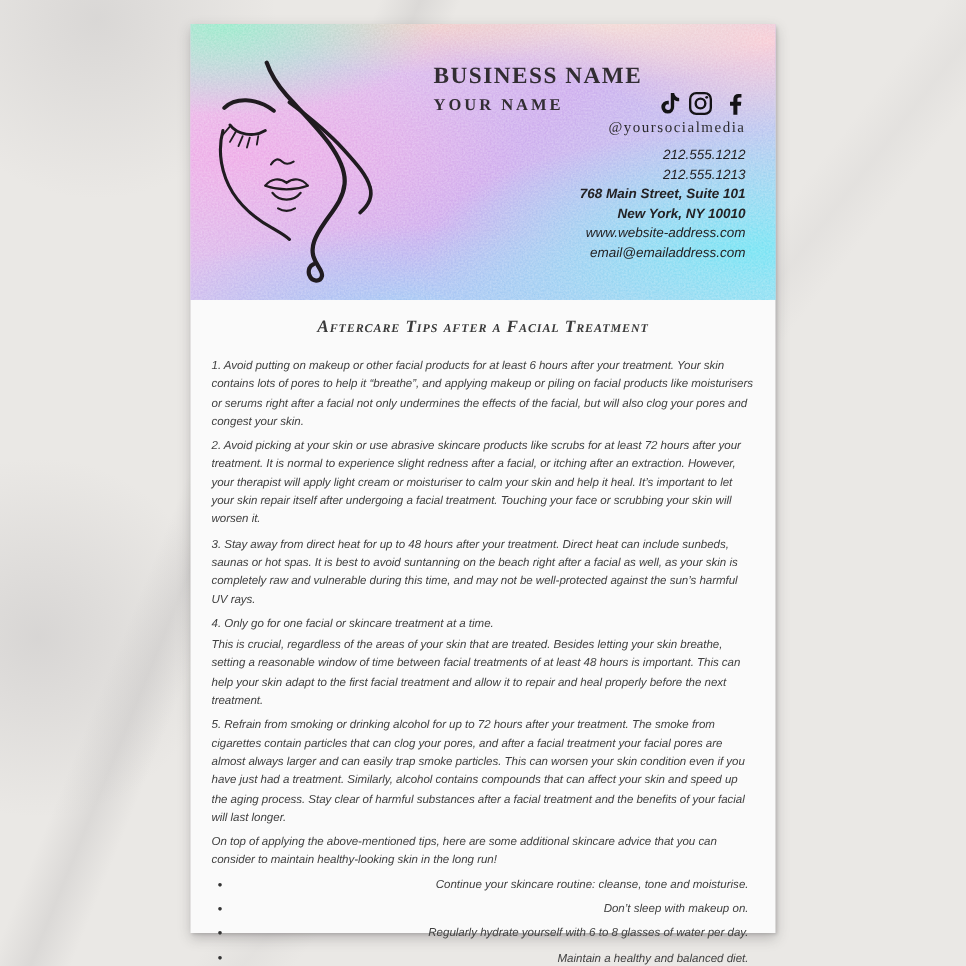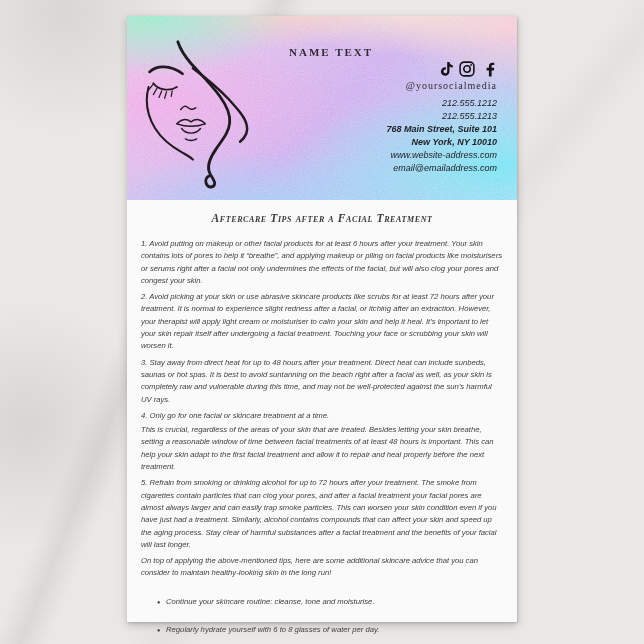--- a/index.html
+++ b/index.html
@@ -45,21 +45,21 @@
   
   .bodytext{height:470px;padding:10px 14px 0 14px;box-sizing:border-box;overflow:hidden;color:#414141;font-style:italic;}
   h1.doc-title{
     font-family:"Liberation Serif", serif;font-variant:small-caps;font-weight:600;
     font-size:11.5px;letter-spacing:0.6px;text-align:center;color:#3a3a3a;
     margin:2px 0 14px 0;
   }
   .bodytext p{font-size:7.7px;line-height:12.3px;letter-spacing:-0.02px;margin:0 0 4px 0;}
   .bodytext p.nogap{margin-bottom:2px;}
   ul.bullets{list-style:none;margin:2px 0 0 0;padding:0;}
-  ul.bullets li{font-size:7.7px;line-height:12.3px;margin:16px;padding-left:9px;position:relative;}
+  ul.bullets li{font-size:7.7px;line-height:12.3px;margin:4px;padding-left:9px;position:relative;text-align:right;}
   ul.bullets li::before{content:"●";position:absolute;left:0;top:0;font-size:5.5px;line-height:12.3px;color:#333;}
 </style>
 </head>
 <body>
 
 <div class="stage">
   <div class="flyer">
 
     <div class="header">
 
@@ -96,21 +96,22 @@
 
           <path d="M37 91 C41 86,47 85,52 89 C57 85,63 86,67 91" stroke-width="1.5"></path>
           <path d="M37 91 C47 94.5,57 94.5,67 91" stroke-width="1.5"></path>
           <path d="M42 96 C47 102.5,57 102.5,62 96" stroke-width="1.5"></path>
 
           <path d="M46 107 Q52 110.5 58 107" stroke-width="1.5"></path>
         </g>
       </svg>
 
       <div class="namewrap">
-        <div class="tagline">NAME TEXT</div>
+        <div class="biz-name">BUSINESS NAME</div>
+        <div class="tagline">YOUR NAME</div>
       </div>
 
       <div class="rightcol">
         <div class="icons">
           <span>
             <svg width="18" height="18" viewBox="0 0 24 24" fill="#141316">
               <path d="M16.6 2.6c.35 2.3 1.9 4.1 4.4 4.45v3.05c-1.7.05-3.2-.5-4.4-1.5v6.6a5.7 5.7 0 1 1-5.7-5.7c.3 0 .6.03.9.08v3.25a2.5 2.5 0 1 0 1.8 2.37V2.6z"></path>
             </svg>
           </span>
           <span>
@@ -144,19 +145,20 @@
       <p>1. Avoid putting on makeup or other facial products for at least 6 hours after your treatment. Your skin contains lots of pores to help it “breathe”, and applying makeup or piling on facial products like moisturisers or serums right after a facial not only undermines the effects of the facial, but will also clog your pores and congest your skin.</p>
       <p>2. Avoid picking at your skin or use abrasive skincare products like scrubs for at least 72 hours after your treatment. It is normal to experience slight redness after a facial, or itching after an extraction. However, your therapist will apply light cream or moisturiser to calm your skin and help it heal. It’s important to let your skin repair itself after undergoing a facial treatment. Touching your face or scrubbing your skin will worsen it.</p>
       <p>3. Stay away from direct heat for up to 48 hours after your treatment. Direct heat can include sunbeds, saunas or hot spas. It is best to avoid suntanning on the beach right after a facial as well, as your skin is completely raw and vulnerable during this time, and may not be well-protected against the sun’s harmful UV rays.</p>
       <p class="nogap">4. Only go for one facial or skincare treatment at a time.</p>
       <p>This is crucial, regardless of the areas of your skin that are treated. Besides letting your skin breathe, setting a reasonable window of time between facial treatments of at least 48 hours is important. This can help your skin adapt to the first facial treatment and allow it to repair and heal properly before the next treatment.</p>
       <p>5. Refrain from smoking or drinking alcohol for up to 72 hours after your treatment. The smoke from cigarettes contain particles that can clog your pores, and after a facial treatment your facial pores are almost always larger and can easily trap smoke particles. This can worsen your skin condition even if you have just had a treatment. Similarly, alcohol contains compounds that can affect your skin and speed up the aging process. Stay clear of harmful substances after a facial treatment and the benefits of your facial will last longer.</p>
       <p>On top of applying the above-mentioned tips, here are some additional skincare advice that you can consider to maintain healthy-looking skin in the long run!</p>
 
       <ul class="bullets">
         <li>Continue your skincare routine: cleanse, tone and moisturise.</li>
+        <li>Don’t sleep with makeup on.</li>
         <li>Regularly hydrate yourself with 6 to 8 glasses of water per day.</li>
         <li>Maintain a healthy and balanced diet.</li>
       </ul>
     </div>
 
   </div>
 </div>
 
 </body></html>

